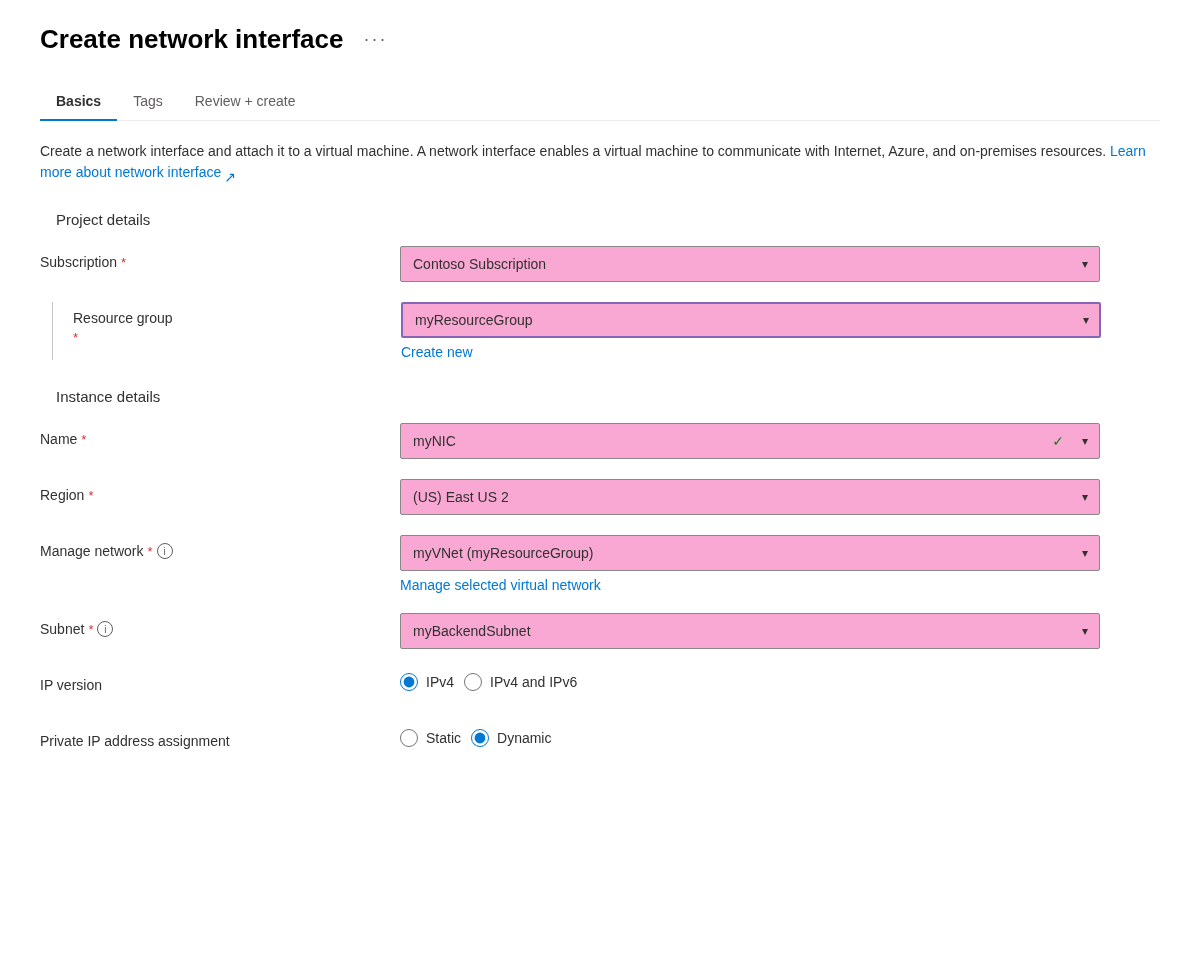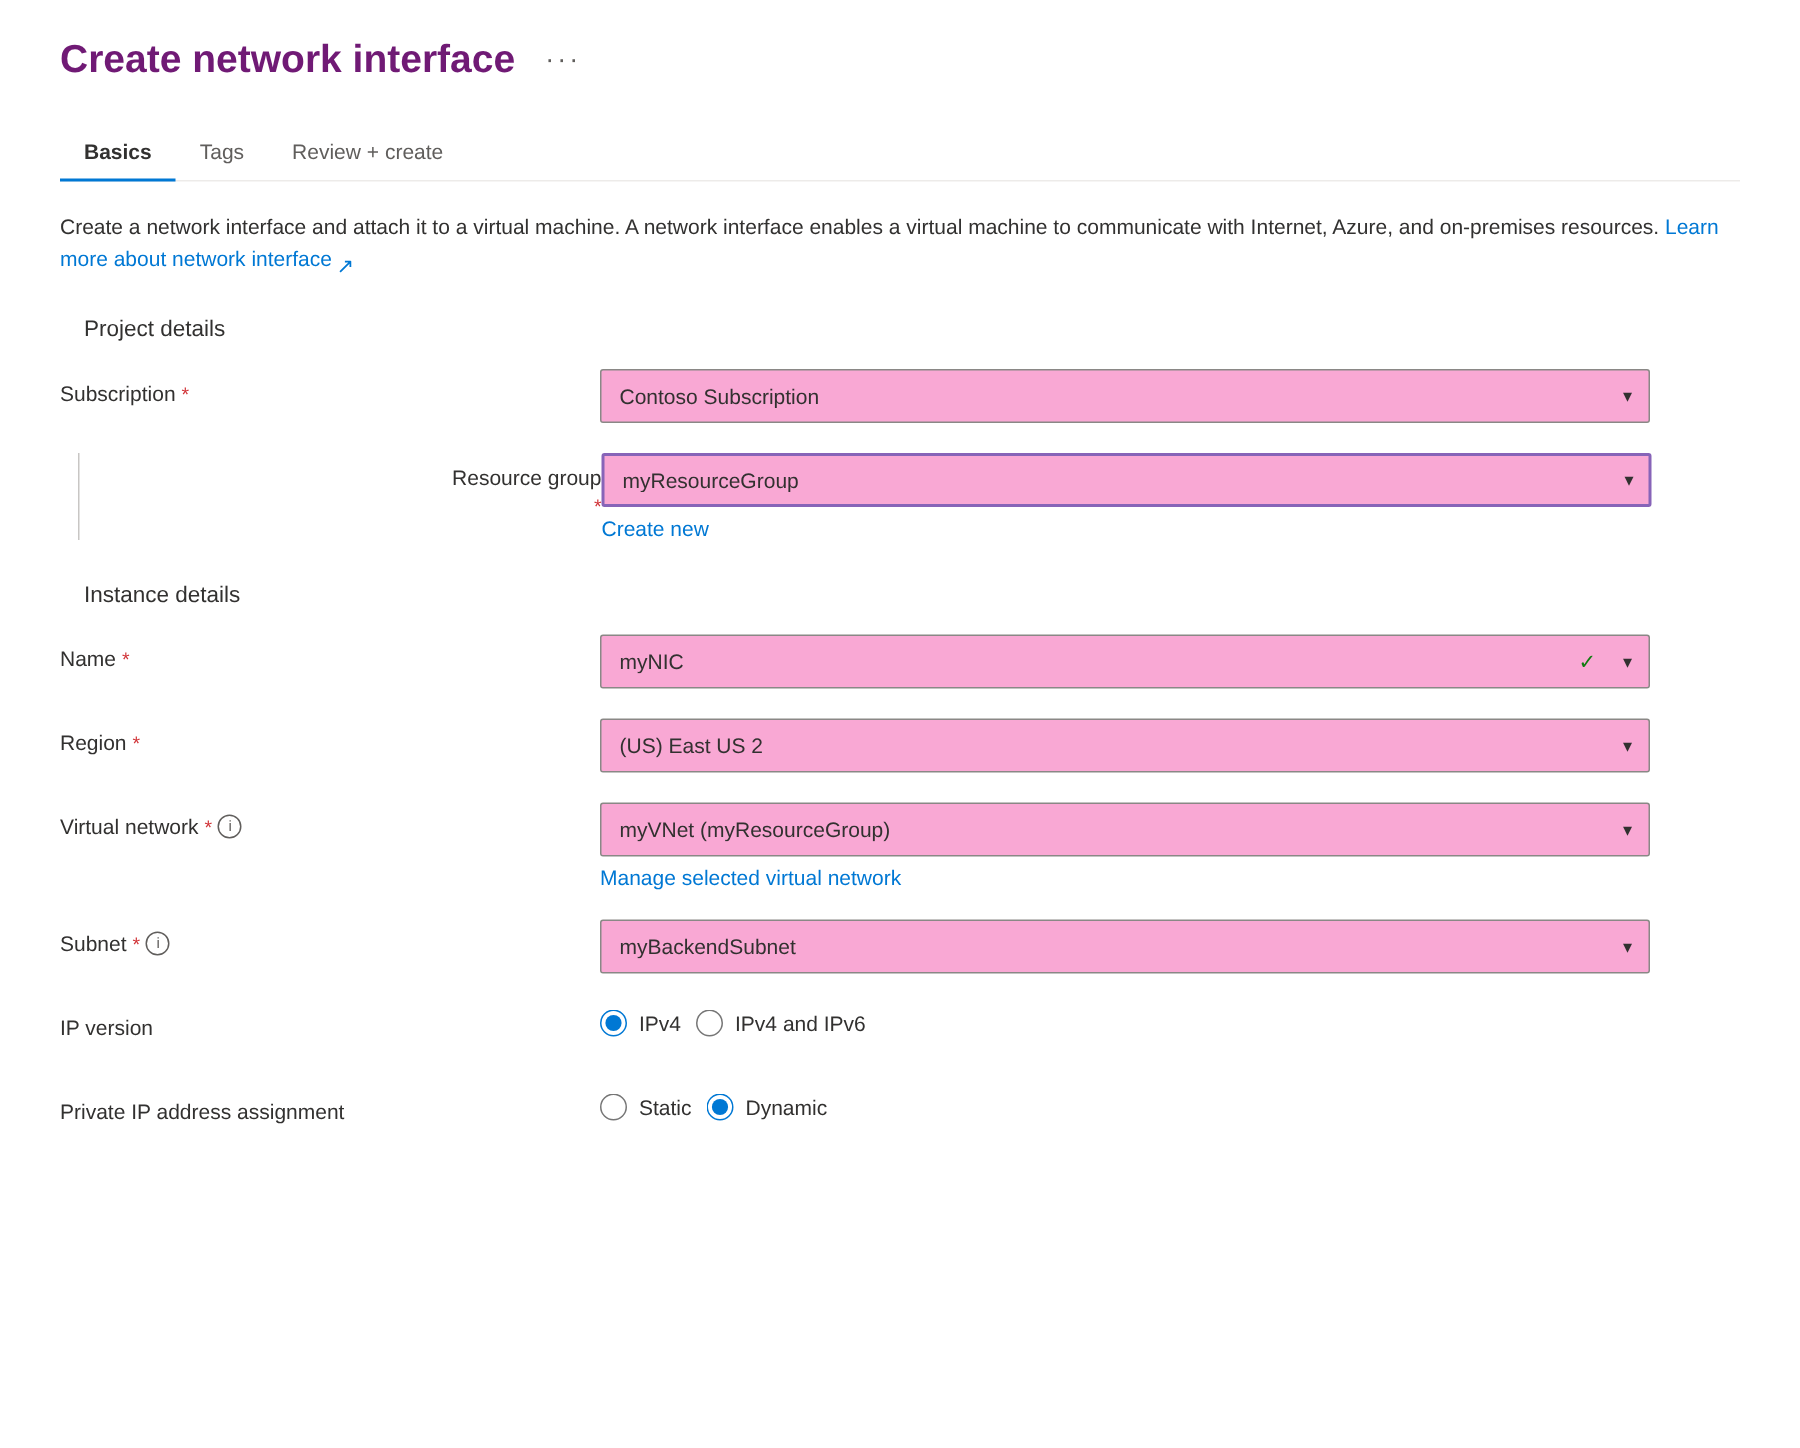--- a/index.html
+++ b/index.html
@@ -15,21 +15,21 @@
     }
     .page-header {
       display: flex;
       align-items: center;
       gap: 12px;
       margin-bottom: 28px;
     }
     .page-title {
       font-size: 26px;
       font-weight: 600;
-      color: #701a75;
+      color: #000000;
     }
     .more-options-btn {
       background: none;
       border: none;
       cursor: pointer;
       color: #605e5c;
       font-size: 18px;
       letter-spacing: 2px;
       padding: 4px 8px;
     }
@@ -189,21 +189,21 @@
       align-items: flex-start;
       min-height: 36px;
     }
     .indent-label {
       width: 328px;
       min-width: 328px;
       font-size: 14px;
       color: #323130;
       padding-top: 8px;
       display: flex;
-      align-items: flex-end;
+      align-items: flex-start;
       gap: 4px;
       flex-direction: column;
     }
     .radio-group {
       display: flex;
       flex-direction: row;
       gap: 10px;
       padding-top: 4px;
     }
     .radio-item {
@@ -317,21 +317,21 @@
           <select class="select-dropdown">
             <option value="(US) East US 2">(US) East US 2</option>
           </select>
           <span class="chevron-icon">▾</span>
         </div>
       </div>
     </div>
 
     <div class="form-row">
       <div class="form-label">
-        <span>Virtual network</span>
+        <span>Manage network</span>
         <span class="required-star">*</span>
         <span class="info-icon">i</span>
       </div>
       <div class="form-control-wrapper">
         <div class="select-wrapper">
           <select class="select-dropdown">
             <option value="myVNet (myResourceGroup)">myVNet (myResourceGroup)</option>
           </select>
           <span class="chevron-icon">▾</span>
         </div>

